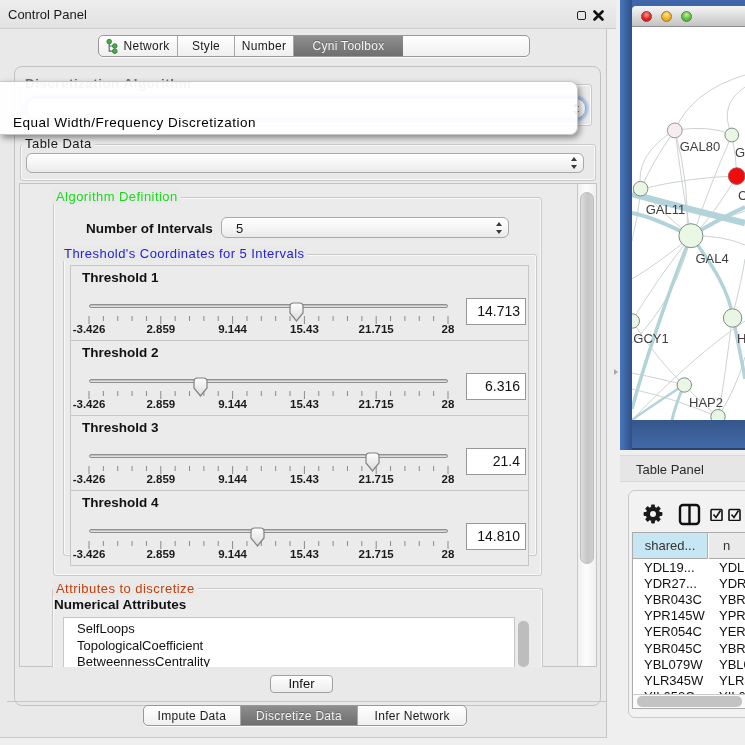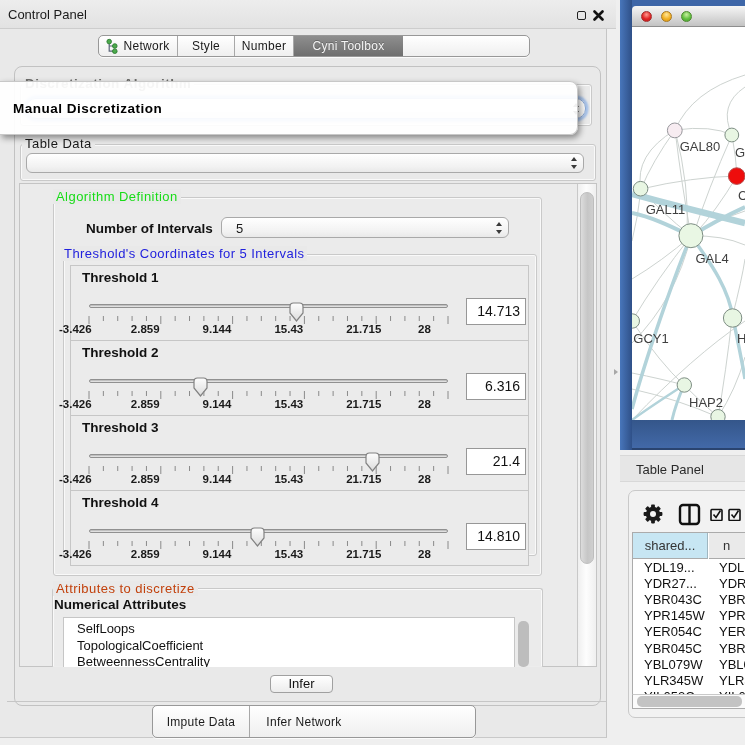--- a/index.html
+++ b/index.html
@@ -12,21 +12,21 @@
 .stepper .up{top:0;border-bottom:4.5px solid #3A3A3A}
 .stepper .dn{bottom:0;border-top:4.5px solid #3A3A3A}
 .seg{position:absolute;display:flex;border:1px solid #989898;border-radius:5px;background:linear-gradient(#FFFFFF,#EFEFEF);overflow:hidden;box-shadow:0 1px 0 rgba(255,255,255,.8)}
 .seg>div{font-size:12px;color:#1A1A1A;display:flex;align-items:center;justify-content:center;border-right:1px solid #A8A8A8;white-space:nowrap;letter-spacing:0.3px}
 .seg>div:last-child{border-right:none}
 .seg>div.sel{background:linear-gradient(#8E8E8E,#6F6F6F);color:#F4F4F4;text-shadow:0 -1px 0 rgba(0,0,0,.25)}
 .thr{position:absolute;left:70px;width:459px;height:76px;border:1px solid #C6C6C6;background:#EBEBEB}
 .thr .lb{position:absolute;left:11px;top:4px;font-weight:bold;font-size:13.5px;color:#111}
 .thr .track{position:absolute;left:18px;top:38px;width:359px;height:4px;border:1px solid #909090;border-radius:3px;background:linear-gradient(#ABABAB,#D9D9D9 55%,#E8E8E8)}
 .thr .vbox{position:absolute;left:395px;top:32px;width:60px;height:27px;background:#FFF;border:1px solid #979797;font-size:14px;color:#111;text-align:right;line-height:25px;padding-right:5px}
-.thr .tlab{position:absolute;top:57px;width:60px;font-size:11.5px;font-weight:bold;color:#1A1A1A}
+.thr .tlab{position:absolute;top:57px;width:60px;text-align:center;font-size:11.5px;font-weight:bold;color:#1A1A1A}
 .thumb{position:absolute;top:36px;width:15px;height:20px}
 .ticksvg{position:absolute;left:0;top:50px}
 </style></head>
 <body>
 
 <div class="a" style="left:0;top:29px;width:607px;height:709px;background:#E9E9E9;border-right:1px solid #C5C5C5;border-bottom:1px solid #C9C9C9"></div>
 
 <div class="a" style="left:0;top:0;width:616px;height:29px;background:linear-gradient(#EDEDED,#E2E2E2);border-bottom:1px solid #CDCDCD">
   <div class="a" style="left:8px;top:7px;font-size:13px;color:#1A1A1A">Control Panel</div>
   <div class="a" style="left:577px;top:11px;width:9px;height:9px;border:1.5px solid #222;border-radius:2px"></div>
@@ -287,27 +287,28 @@
 <div class="gtitle" style="left:53px;top:581px;color:#c2410c">Attributes to discretize</div>
 <div class="a" style="left:54px;top:597px;font-size:13.5px;font-weight:bold;color:#111">Numerical Attributes</div>
 <div class="a" style="left:63px;top:617px;width:452px;height:50px;background:#FFF;border:1px solid #C6C6C6;border-bottom:none;overflow:hidden">
   <div style="font-size:13px;color:#111;padding:3px 0 0 13px;line-height:16.5px">SelfLoops<br>TopologicalCoefficient<br>BetweennessCentrality</div>
 </div>
 <div class="a" style="left:518px;top:621px;width:11px;height:46px;background:#BDBDBD;border-radius:5px"></div>
 
 <div class="a" style="left:270px;top:675px;width:63px;height:18px;border:1px solid #A0A0A0;border-radius:4px;background:linear-gradient(#FFFFFF,#ECECEC);font-size:13px;color:#111;text-align:center;line-height:16px">Infer</div>
 
 <div class="a" style="left:7px;top:701px;width:600px;height:1px;background:#C6C6C6"></div>
-<div class="seg" style="left:152px;top:705px;width:324px;height:33px">
+<div class="seg" style="left:143px;top:705px;width:324px;height:21px">
   <div style="width:97px">Impute Data</div>
+  <div class="sel" style="width:118px">Discretize Data</div>
   <div style="width:108px">Infer Network</div>
 </div>
 
 <div class="a" style="left:0;top:81px;width:578px;height:54px;background:rgba(255,255,255,0.93);border-radius:0 8px 8px 0;box-shadow:2px 3px 6px rgba(0,0,0,.42);border:1px solid #C8C8C8;border-left:none">
-  <div style="position:absolute;left:13px;top:19px;font-size:13.5px;font-weight:bold;color:#000;letter-spacing:0.5px">Manual Discretization</div>
+  <div style="position:absolute;left:13px;top:33px;font-size:13.5px;color:#000;letter-spacing:0.5px">Equal Width/Frequency Discretization</div>
 </div>
 
 <div class="a" style="left:577px;top:184px;width:19px;height:482px;background:linear-gradient(90deg,#EFEFEF,#FDFDFD 45%,#EFEFEF);border-left:1px solid #C8C8C8"></div>
 <div class="a" style="left:580px;top:192px;width:14px;height:372px;background:linear-gradient(90deg,#DCDCDC,#C6C6C6 55%,#CFCFCF);border-radius:7px;border:1px solid #BDBDBD"></div>
 
 <div class="a" style="left:614px;top:369px;width:0;height:0;border-top:3.5px solid transparent;border-bottom:3.5px solid transparent;border-left:4.5px solid #A8A8A8"></div>
 
 <div class="a" style="left:620px;top:0;width:125px;height:450px;background:#3E66A8"></div>
 <div class="a" style="left:620px;top:0;width:12px;height:450px;background:linear-gradient(90deg,#4876BB,#2F5088)"></div>
 <div class="a" style="left:632px;top:420px;width:113px;height:30px;background:linear-gradient(#34568A,#4269A8);border-bottom:2px solid #2A4470"></div>

